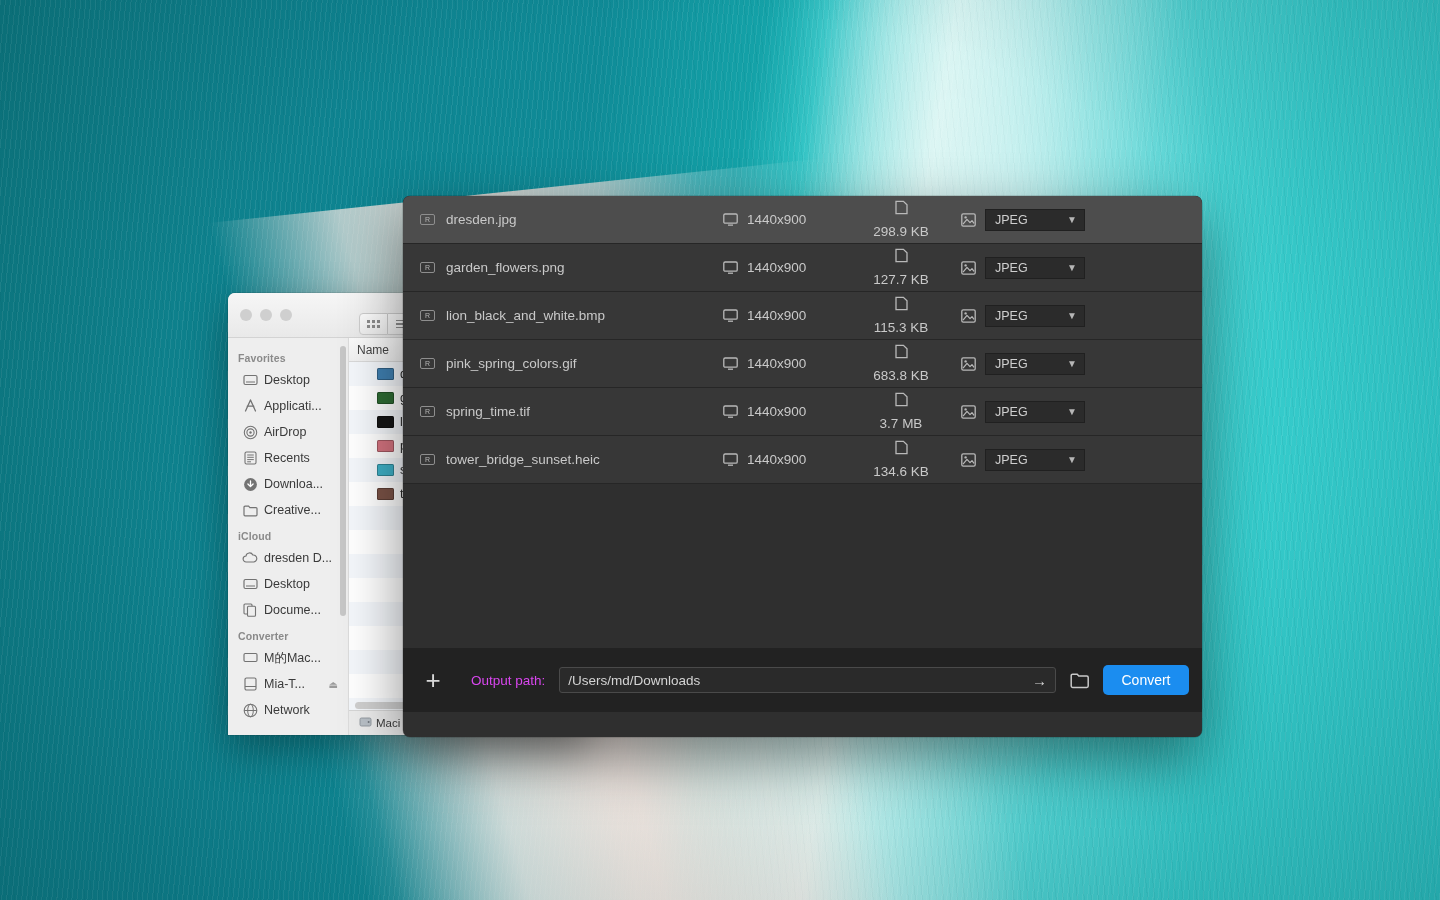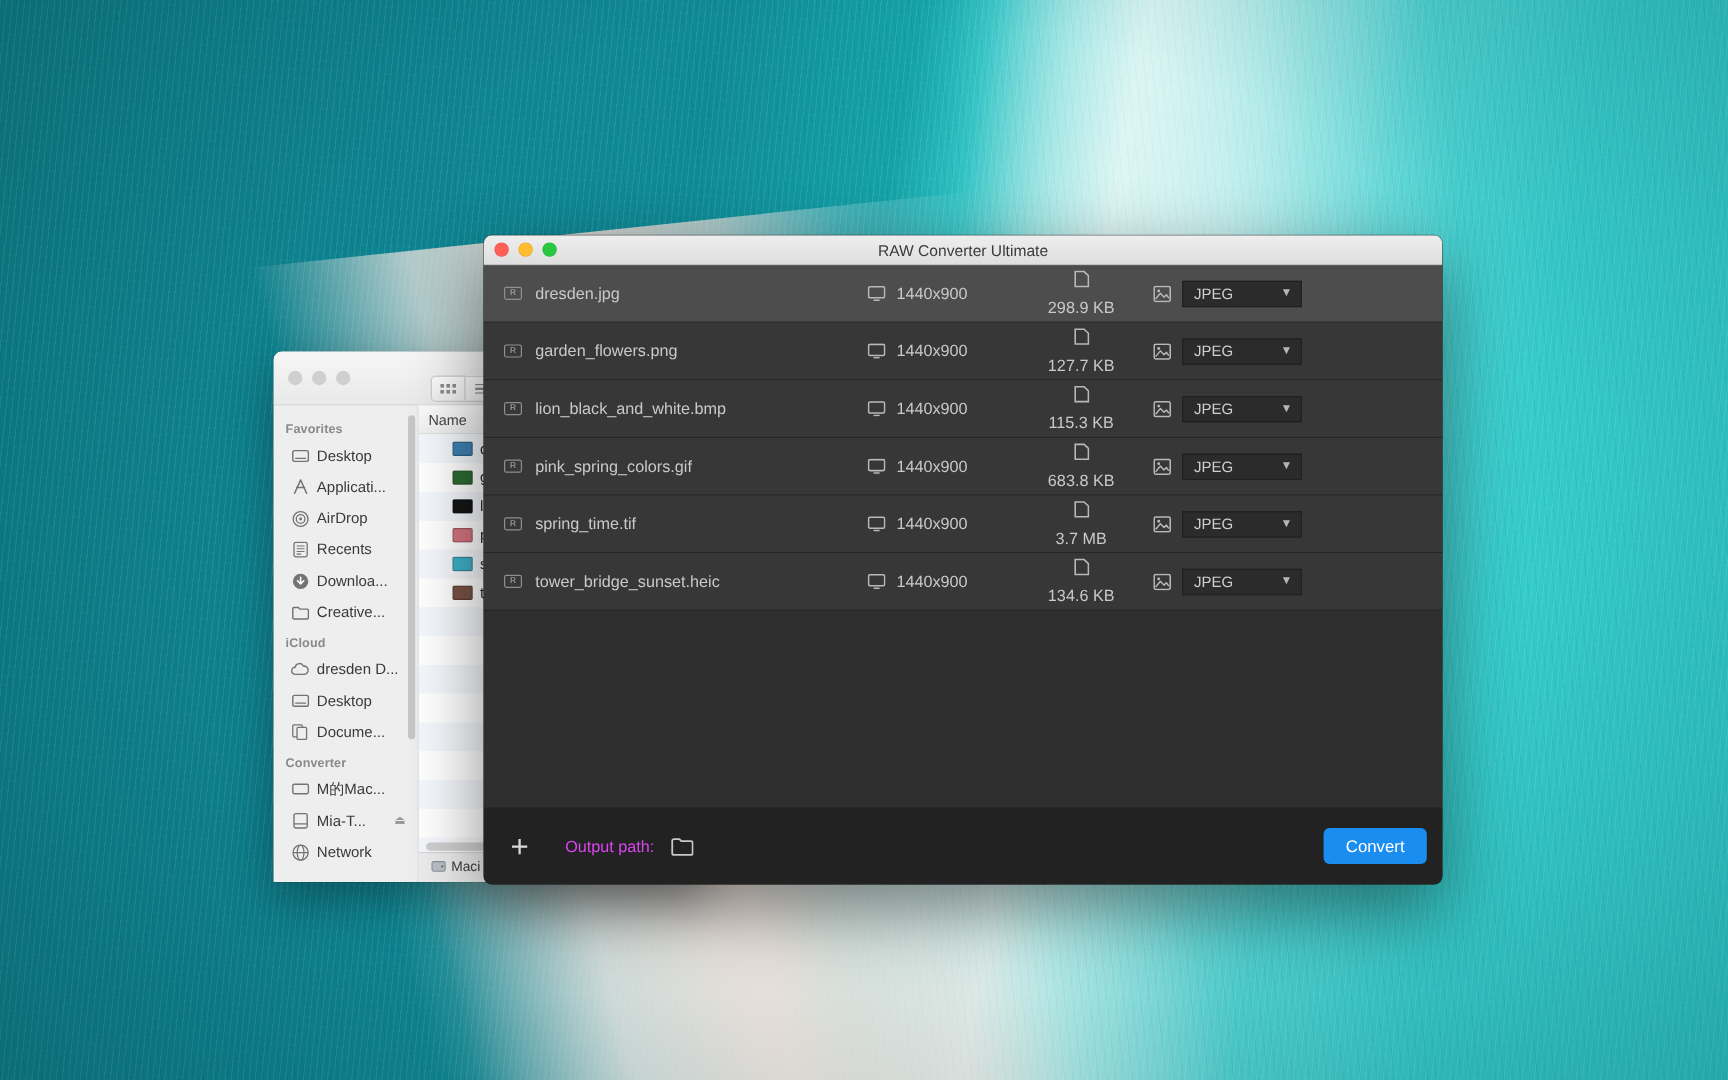--- a/index.html
+++ b/index.html
@@ -469,28 +469,20 @@
                 <circle cx="9.6" cy="6" r="1" fill="#6f767d"></circle>
               </svg>
           </span>
           <span>Maci</span>
         </div>
       </div>
     </div>
   </div>
 
   <div id="converter">
-    <div class="c-titlebar">
-      <div class="c-lights">
-        <span class="c-light red"></span>
-        <span class="c-light yellow"></span>
-        <span class="c-light green"></span>
-      </div>
-      <div class="c-title">RAW Converter Ultimate</div>
-    </div>
 
     <div class="c-filelist">
 
       <div class="c-row selected">
         <div class="c-name">
           <span class="raw-badge">R</span>
           <span>dresden.jpg</span>
         </div>
         <div class="c-cell dims">
           <span class="c-ico">
@@ -706,20 +698,24 @@
             <span>JPEG</span>
             <span class="c-caret">▼</span>
           </span>
         </div>
       </div>
     </div>
 
     <div class="c-bottom">
       <div class="c-plus">+</div>
       <div class="c-outlabel">Output path:</div>
+      <div class="c-pathfield">
+        <span>/Users/md/Downloads</span>
+        <span class="c-path-arrow">→</span>
+      </div>
       <div class="c-folderbtn">
         <svg width="19" height="17" viewBox="0 0 19 17">
             <path d="M1.2 3.6 a1.4 1.4 0 0 1 1.4 -1.4 h4.6 l1.6 1.8 h8 a1.4 1.4 0 0 1 1.4 1.4 v8.6 a1.4 1.4 0 0 1 -1.4 1.4 h-14.2 a1.4 1.4 0 0 1 -1.4 -1.4 z" fill="none" stroke="#c9c9c9" stroke-width="1.5"></path>
           </svg>
       </div>
       <div class="c-convert">Convert</div>
     </div>
   </div>
 </div>
 

